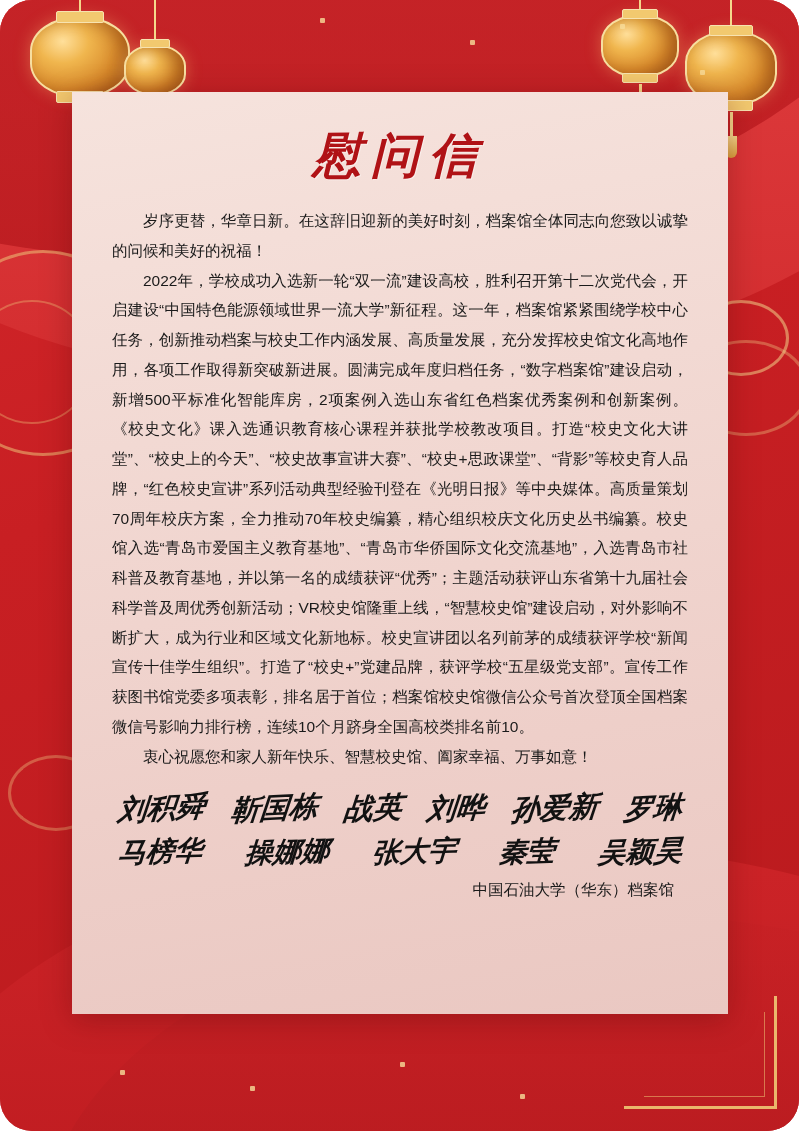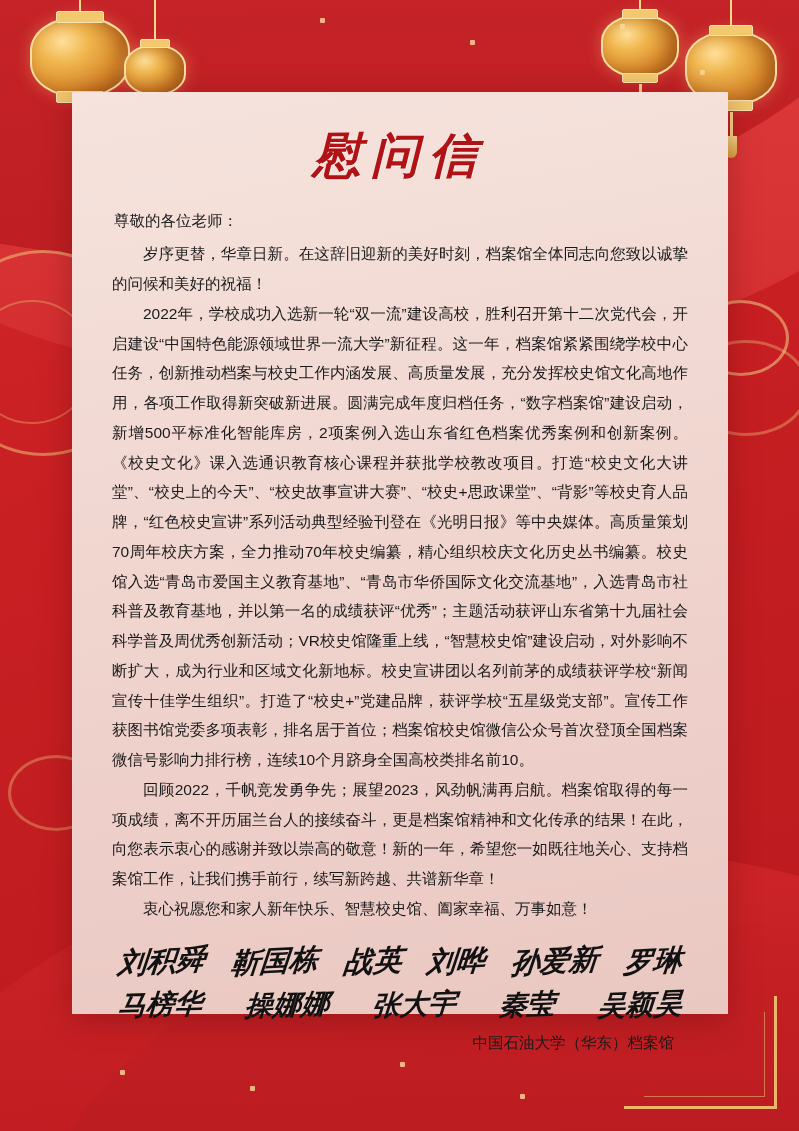--- a/index.html
+++ b/index.html
@@ -10,20 +10,21 @@
   body {
     font-family: "Liberation Sans", sans-serif;
   }
   .page {
     position: relative;
     width: 799px;
     height: 1131px;
     overflow: hidden;
     background: #d32323;
     background: linear-gradient(160deg, #d4282b 0%, #c81f23 38%, #b81a1d 100%);
+    border-radius: 32px;
   }
 
   
   .swoop {
     position: absolute;
     pointer-events: none;
   }
   .swoop-a {
     left: -180px; top: -240px;
     width: 1180px; height: 620px;
@@ -281,25 +282,23 @@
   <div class="confetti" style="left:700px;top:70px;"></div>
   <div class="confetti" style="left:250px;top:1086px;"></div>
   <div class="confetti" style="left:400px;top:1062px;"></div>
   <div class="confetti" style="left:520px;top:1094px;"></div>
   <div class="confetti" style="left:120px;top:1070px;"></div>
 
   <div class="letter">
     <div class="letter-inner">
       <div class="title">慰问信</div>
 
-      <div class="salutation">尊敬的各位老师：</div>
 
       <p class="para">岁序更替，华章日新。在这辞旧迎新的美好时刻，档案馆全体同志向您致以诚挚的问候和美好的祝福！</p>
       <p class="para">2022年，学校成功入选新一轮“双一流”建设高校，胜利召开第十二次党代会，开启建设“中国特色能源领域世界一流大学”新征程。这一年，档案馆紧紧围绕学校中心任务，创新推动档案与校史工作内涵发展、高质量发展，充分发挥校史馆文化高地作用，各项工作取得新突破新进展。圆满完成年度归档任务，“数字档案馆”建设启动，新增500平标准化智能库房，2项案例入选山东省红色档案优秀案例和创新案例。《校史文化》课入选通识教育核心课程并获批学校教改项目。打造“校史文化大讲堂”、“校史上的今天”、“校史故事宣讲大赛”、“校史+思政课堂”、“背影”等校史育人品牌，“红色校史宣讲”系列活动典型经验刊登在《光明日报》等中央媒体。高质量策划70周年校庆方案，全力推动70年校史编纂，精心组织校庆文化历史丛书编纂。校史馆入选“青岛市爱国主义教育基地”、“青岛市华侨国际文化交流基地”，入选青岛市社科普及教育基地，并以第一名的成绩获评“优秀”；主题活动获评山东省第十九届社会科学普及周优秀创新活动；VR校史馆隆重上线，“智慧校史馆”建设启动，对外影响不断扩大，成为行业和区域文化新地标。校史宣讲团以名列前茅的成绩获评学校“新闻宣传十佳学生组织”。打造了“校史+”党建品牌，获评学校“五星级党支部”。宣传工作获图书馆党委多项表彰，排名居于首位；档案馆校史馆微信公众号首次登顶全国档案微信号影响力排行榜，连续10个月跻身全国高校类排名前10。</p>
-      <p class="para">回顾2022，千帆竞发勇争先；展望2023，风劲帆满再启航。档案馆取得的每一项成绩，离不开历届兰台人的接续奋斗，更是档案馆精神和文化传承的结果！在此，向您表示衷心的感谢并致以崇高的敬意！新的一年，希望您一如既往地关心、支持档案馆工作，让我们携手前行，续写新跨越、共谱新华章！</p>
       <p class="para">衷心祝愿您和家人新年快乐、智慧校史馆、阖家幸福、万事如意！</p>
 
       <div class="signatures">
         <div class="sig-row">
           <span class="sig">刘积舜</span>
           <span class="sig">靳国栋</span>
           <span class="sig">战英</span>
           <span class="sig">刘晔</span>
           <span class="sig">孙爱新</span>
           <span class="sig">罗琳</span>

